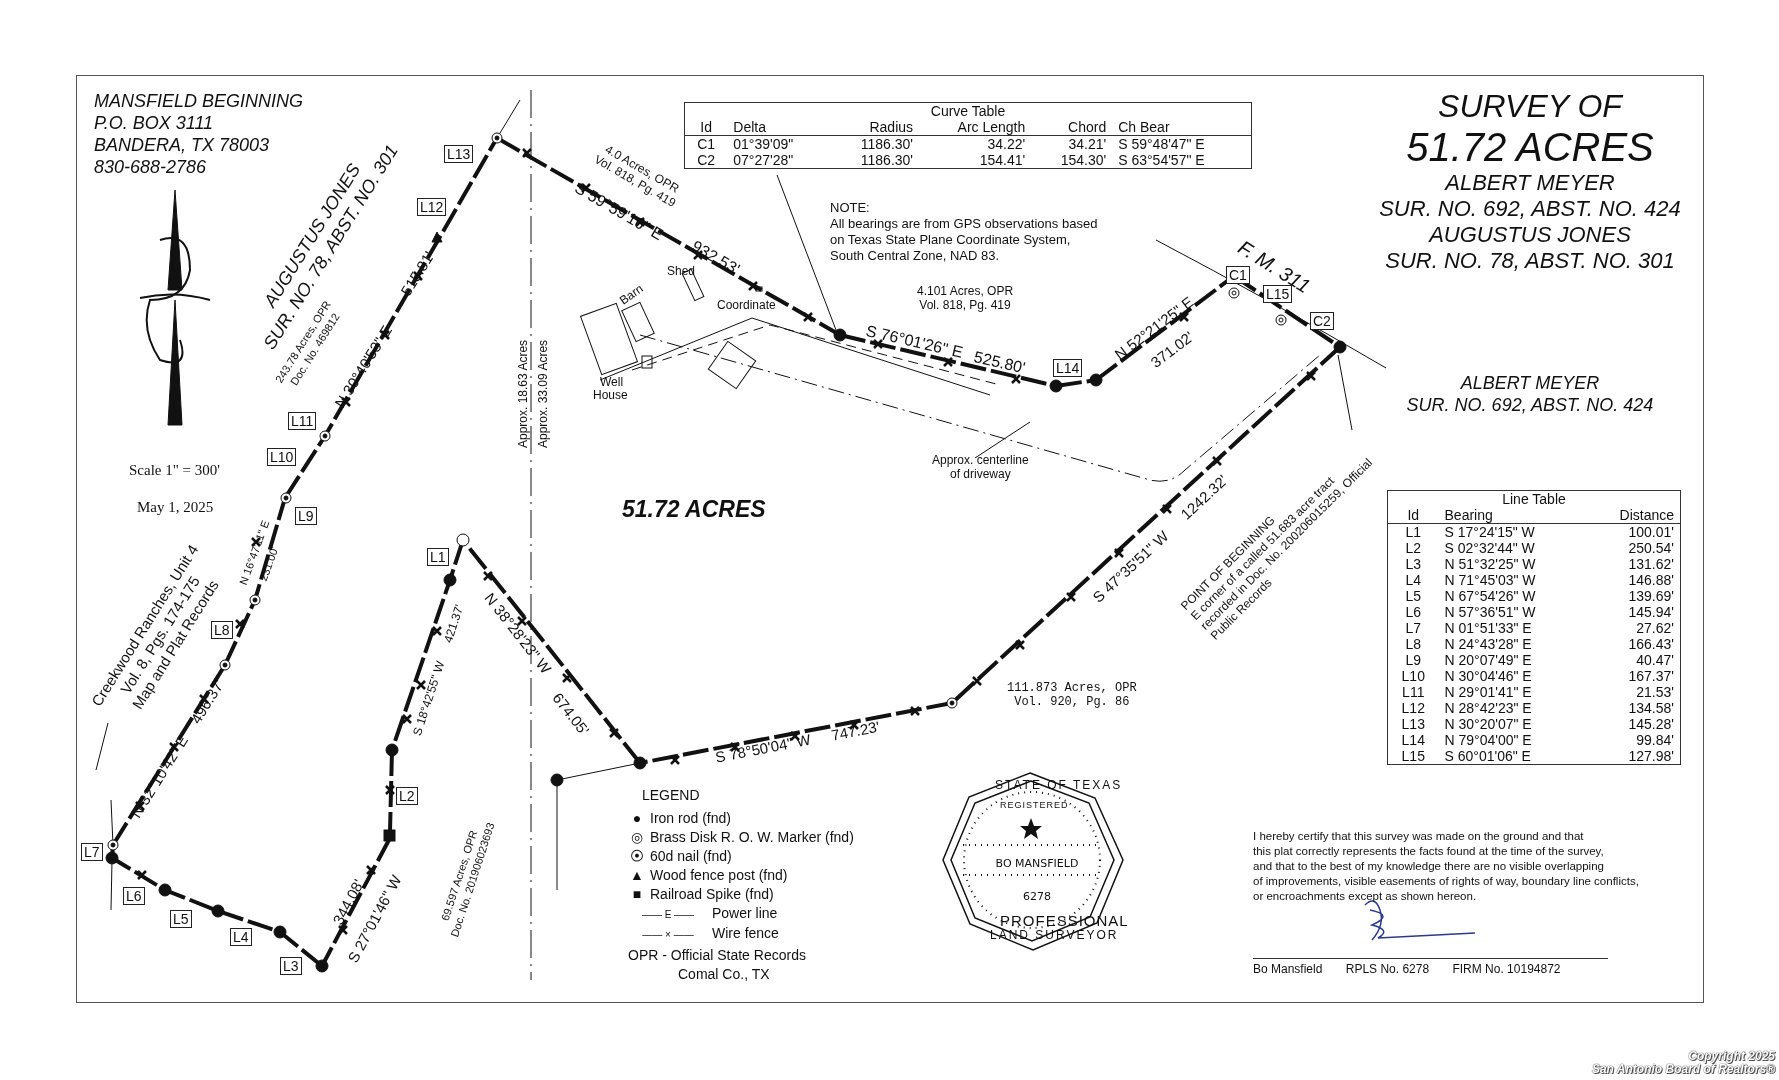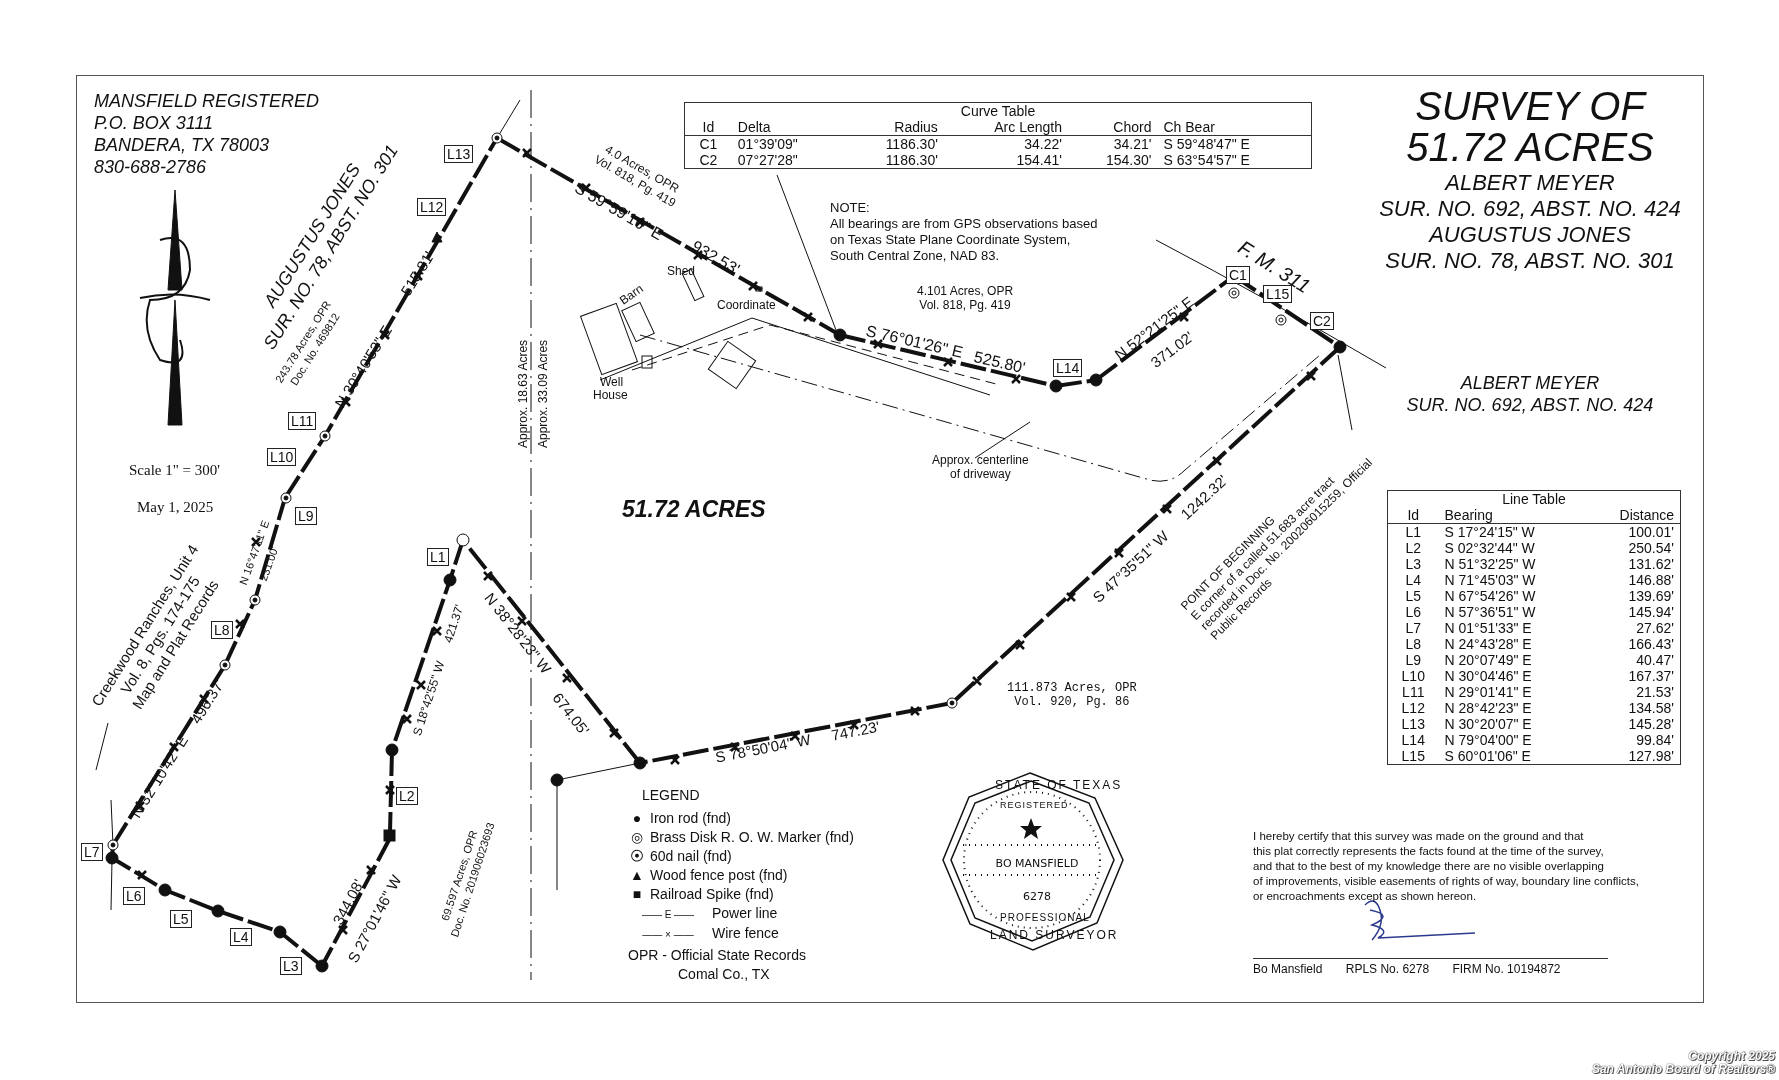--- a/index.html
+++ b/index.html
@@ -3,28 +3,28 @@
 <meta charset="utf-8">
 <style>
   html, body { margin:0; padding:0; background:#ffffff; }
   body { width:1779px; height:1080px; position:relative; overflow:hidden; font-family:"Liberation Sans", sans-serif; color:#111; }
   #sheet { position:absolute; left:76px; top:75px; width:1628px; height:928px; border:1.5px solid #555; box-sizing:border-box; }
   svg#plat { position:absolute; left:0; top:0; width:1779px; height:1080px; }
   .abs { position:absolute; white-space:nowrap; }
   .ital { font-style:italic; }
   .company { left:94px; top:90px; font-size:18px; line-height:22px; font-style:italic; }
   .title-block { left:1340px; top:88px; width:380px; text-align:center; font-style:italic; }
-  .title-block .t1 { font-size:40px; line-height:36px; }
+  .title-block .t1 { font-size:32px; line-height:36px; }
   .title-block .t2 { font-size:40px; line-height:46px; }
   .title-block .t3 { font-size:22px; line-height:26px; }
   .title-block .t4 { font-size:12px; line-height:22px; }
   .meyer2 { left:1400px; top:372px; width:260px; text-align:center; font-style:italic; font-size:18px; line-height:22px; }
   table.tbl { border-collapse:collapse; font-size:14px; }
   table.tbl td, table.tbl th { padding:0 6px; font-weight:normal; line-height:16px; }
-  #curve-table { position:absolute; left:684px; top:102px; width:628px; border:1.5px solid #333; }
+  #curve-table { position:absolute; left:684px; top:102px; width:568px; border:1.5px solid #333; }
   #curve-table .cap { text-align:center; font-size:14px; line-height:16px; }
   #curve-table thead tr.hdr th { border-bottom:1.5px solid #333; }
   #line-table { position:absolute; left:1387px; top:490px; width:294px; border:1.5px solid #333; }
   #line-table .cap { text-align:center; font-size:14px; line-height:16px; }
   #line-table thead tr.hdr th { border-bottom:1.5px solid #333; }
   .r { text-align:right; } .l { text-align:left; } .c { text-align:center; }
   .note { left:830px; top:200px; font-size:13px; line-height:16px; }
   .small { font-size:12px; line-height:14px; }
   .lbl { font-size:13px; line-height:15px; }
   .box { border:1px solid #222; padding:0 2px; font-size:14px; line-height:16px; background:#fff; }
@@ -158,21 +158,21 @@
       <path d="M1069,818 l3,8 h8 l-6,5 2,8 -7,-5 -7,5 2,-8 -6,-5 h8 z" fill="#111" stroke="none" transform="translate(-38,0)"></path>
     </g>
 
     <path d="M1365,905 Q1375,895 1380,910 Q1385,925 1372,940 M1370,910 Q1395,915 1372,925 Q1392,930 1378,938 L1475,933" stroke="#2b3a8c" stroke-width="1.5"></path>
   </g>
   <text x="1037" y="867" font-size="11" text-anchor="middle" font-family="DejaVu Sans, sans-serif" fill="#111">BO MANSFIELD</text>
   <text x="1037" y="900" font-size="11" text-anchor="middle" font-family="DejaVu Sans, sans-serif" fill="#111">6278</text>
 </svg>
 
 <div class="abs company">
-  <div>MANSFIELD REGISTERED</div>
+  <div>MANSFIELD BEGINNING</div>
   <div>P.O. BOX 3111</div>
   <div>BANDERA, TX  78003</div>
   <div>830-688-2786</div>
 </div>
 
 <div class="abs title-block">
   <div class="t1">SURVEY OF</div>
   <div class="t2">51.72 ACRES</div>
   <div class="t3">ALBERT MEYER</div>
   <div class="t3">SUR. NO. 692, ABST. NO. 424</div>
@@ -426,21 +426,21 @@
       <div><span class="sym">■</span><span style="margin-left: 4px;">Railroad Spike (fnd)</span></div>
       <div><span class="sym" style="width: 80px; font-size: 10px;">—— E ——</span><span style="margin-left: 4px;">Power line</span></div>
       <div><span class="sym" style="width: 80px; font-size: 10px;">—— × ——</span><span style="margin-left: 4px;">Wire fence</span></div>
     </div>
   <div style="margin-top:2px;">OPR - Official State Records</div>
   <div style="margin-left:50px;">Comal Co., TX</div>
 </div>
 
 <div class="abs" style="left:995px;top:778px;font-size:12px;letter-spacing:2px;">STATE OF TEXAS</div>
 <div class="abs" style="left:1000px;top:800px;font-size:9px;letter-spacing:1px;">REGISTERED</div>
-<div class="abs" style="left:1000px;top:912px;font-size:10px;letter-spacing:1px;">PROFESSIONAL</div>
+<div class="abs" style="left:1000px;top:912px;font-size:15px;letter-spacing:1px;">PROFESSIONAL</div>
 <div class="abs" style="left:990px;top:928px;font-size:12px;letter-spacing:2px;">LAND SURVEYOR</div>
 
 <div class="abs cert">
   <div>I hereby certify that this survey was made on the ground and that</div>
   <div>this plat correctly represents the facts found at the time of the survey,</div>
   <div>and that to the best of my knowledge there are no visible overlapping</div>
   <div>of improvements, visible easements of rights of way, boundary line conflicts,</div>
   <div>or encroachments except as shown hereon.</div>
 </div>
 <div class="abs sigline"></div>

